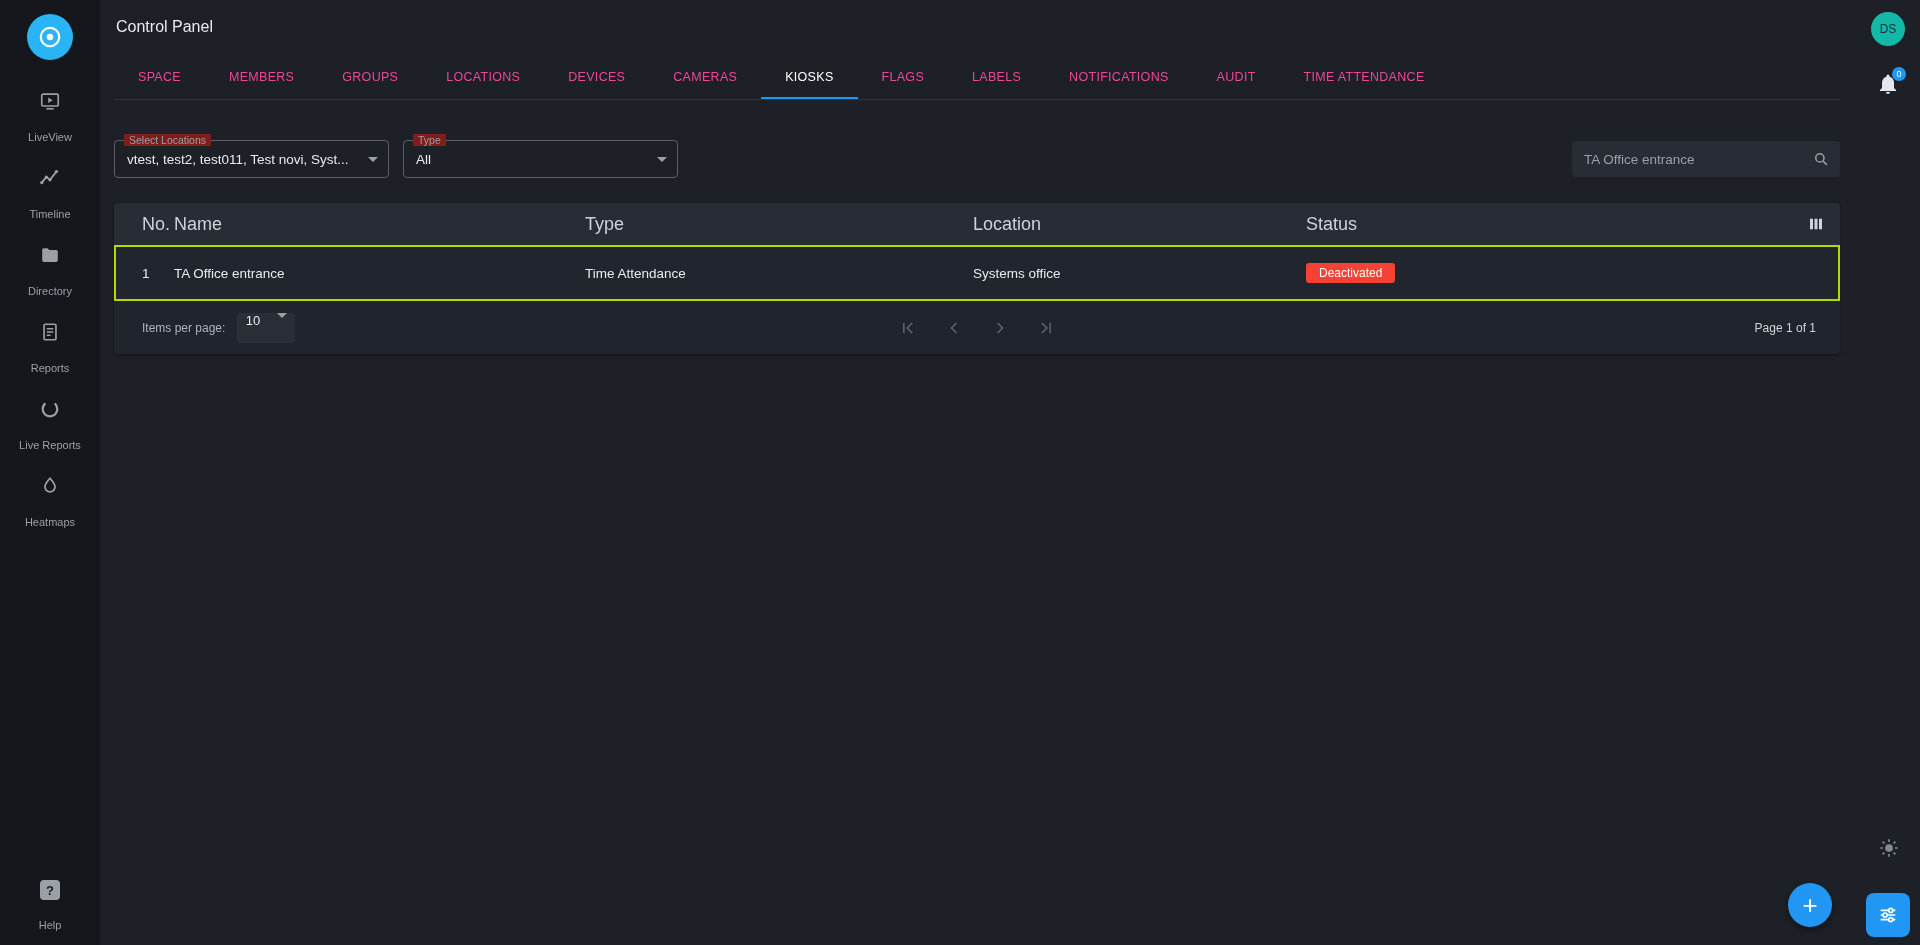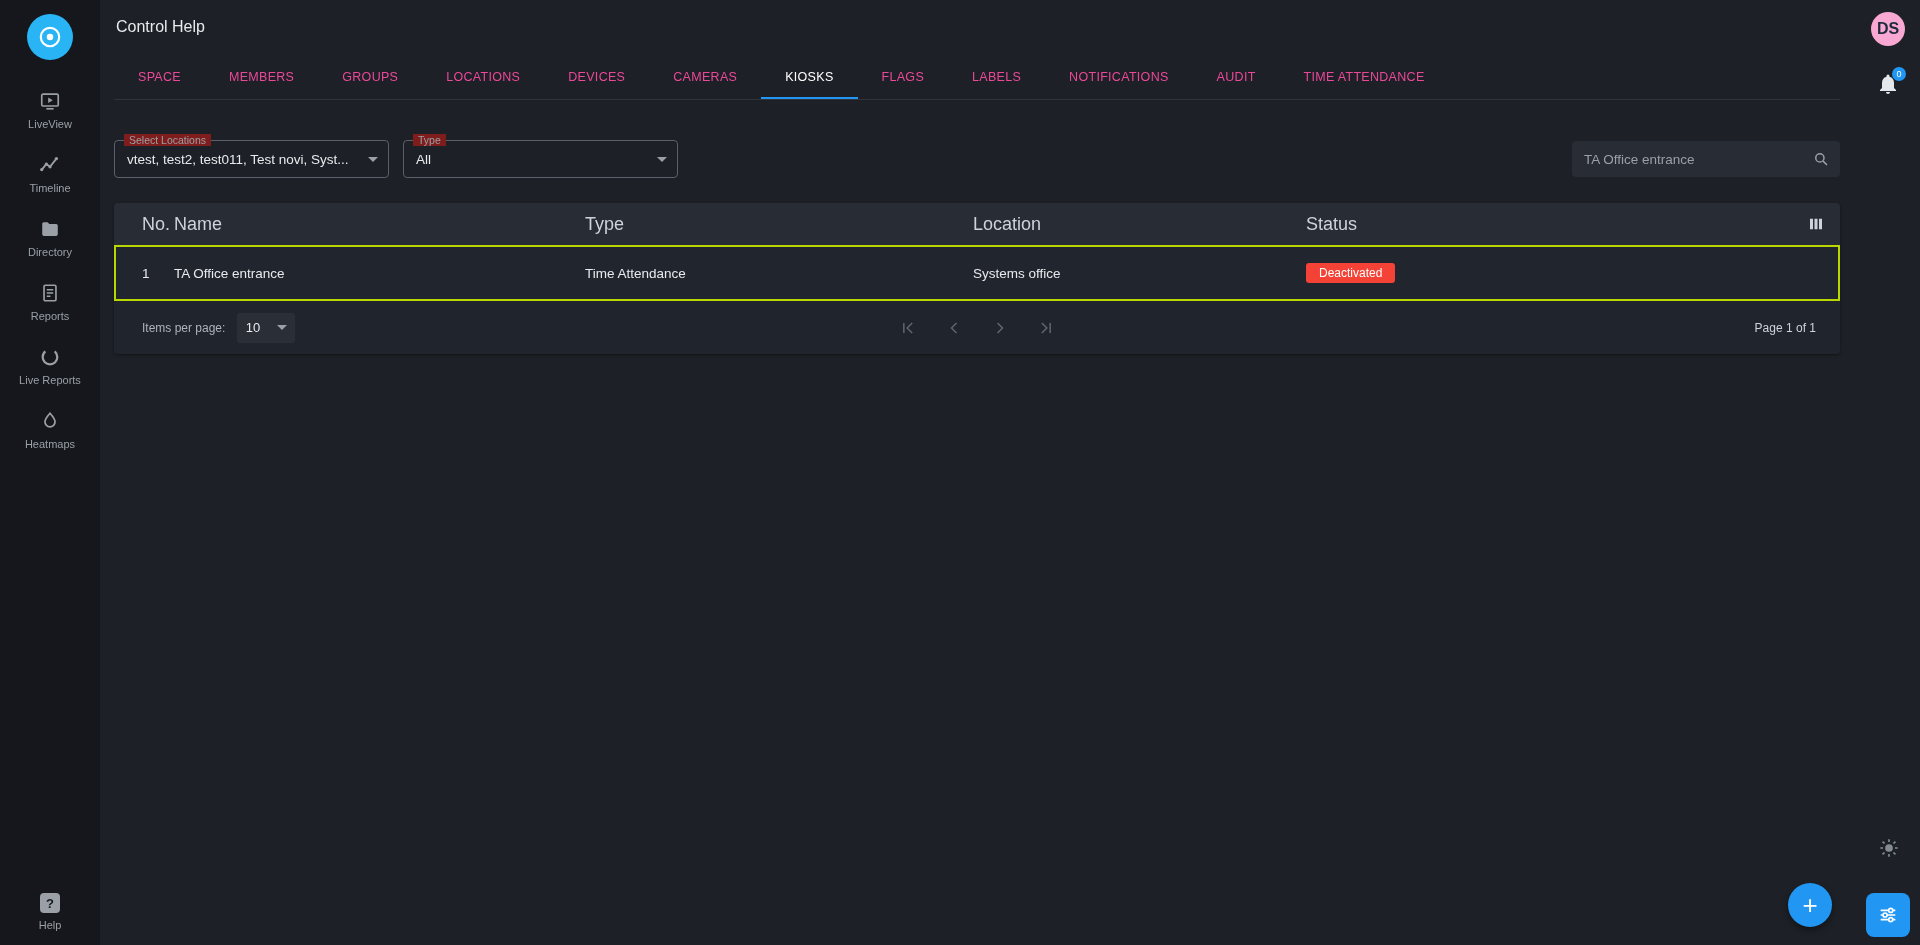--- a/index.html
+++ b/index.html
@@ -20,21 +20,21 @@
     padding-top:14px; z-index:5;
   }
   .logo {
     width:46px; height:46px; border-radius:50%;
     background:#29b5f5;
     display:flex; align-items:center; justify-content:center;
     cursor:pointer;
   }
   .nav { margin-top:30px; display:flex; flex-direction:column; gap:24px; align-items:center; }
   .nav-item {
-    display:flex; flex-direction:column; align-items:center; gap:6px;
+    display:flex; flex-direction:column; align-items:center; gap:19px;
     color:#9aa0a6; font-size:11px; cursor:pointer; width:96px; text-align:left;
   }
   .nav-item .nicon { width:22px; height:22px; color:#9aa0a6; }
   .sidebar .spacer { flex:1; }
   .help-item { margin-bottom:14px; }
   .help-box {
     width:20px; height:20px; border-radius:4px; background:#9aa0a6;
     color:#15171d; font-weight:bold; font-size:13px;
     display:flex; align-items:center; justify-content:center;
   }
@@ -45,21 +45,21 @@
 
   .topbar { height:54px; display:flex; align-items:center; padding-left:2px; }
   .page-title { font-size:16px; color:#e8eaed; }
 
   .top-right {
     position:absolute; top:12px; right:10px; width:44px;
     display:flex; flex-direction:column; align-items:center; gap:26px; z-index:6;
   }
   .avatar {
     width:34px; height:34px; border-radius:50%;
-    background:#f9a8d4; color:#1d2b3a; font-weight:bold; font-size:16px;
+    background:#14b8a6; color:#1d2b3a; font-weight:normal; font-size:12px;
     display:flex; align-items:center; justify-content:center; cursor:pointer;
   }
   .bell-wrap { position:relative; cursor:pointer; }
   .bell-wrap .bicon { width:24px; height:24px; color:#e4e7eb; }
   .notif-badge {
     position:absolute; top:-5px; right:-6px;
     min-width:14px; height:14px; border-radius:7px;
     background:#2196f3; color:#fff; font-size:9px;
     display:flex; align-items:center; justify-content:center; padding:0 3px;
   }
@@ -144,21 +144,21 @@
   
   .paginator {
     height:54px; border-top:1px solid #2b303a;
     display:flex; align-items:center; position:relative;
     padding:0 24px 0 28px; font-size:12px; color:#aeb3bb;
     background:#20242c; border-radius:0 0 4px 4px;
   }
   .ipp-select {
     margin-left:12px; min-width:58px; height:30px;
     background:#2a2e37; border-radius:3px;
-    display:flex; align-items:center; justify-content:center; gap:9px;
+    display:flex; justify-content:center; gap:9px;
     padding:0 8px; color:#e8eaed; font-size:13px; cursor:pointer;
   }
   .page-btns {
     position:absolute; left:50%; transform:translateX(-50%);
     display:flex; gap:26px; align-items:center;
   }
   .pbtn { width:20px; height:20px; color:#5f6672; cursor:pointer; }
   .page-info { margin-left:auto; color:#cfd3d9; font-size:12px; }
 
   
@@ -271,21 +271,21 @@
           <path fill="currentColor" d="M12 22c1.1 0 2-.9 2-2h-4c0 1.1.9 2 2 2zm6-6V11c0-3.1-1.6-5.6-4.5-6.3V4a1.5 1.5 0 0 0-3 0v.7C7.6 5.4 6 7.9 6 11v5l-2 2v1h16v-1l-2-2z"></path>
         </svg>
       </span>
       <span class="notif-badge">0</span>
     </div>
   </div>
 
   <div class="content">
 
     <div class="topbar">
-      <span class="page-title">Control Help</span>
+      <span class="page-title">Control Panel</span>
     </div>
 
     <nav class="tabs">
       <div class="tab">SPACE</div>
       <div class="tab">MEMBERS</div>
       <div class="tab">GROUPS</div>
       <div class="tab">LOCATIONS</div>
       <div class="tab">DEVICES</div>
       <div class="tab">CAMERAS</div>
       <div class="tab active">KIOSKS</div>

